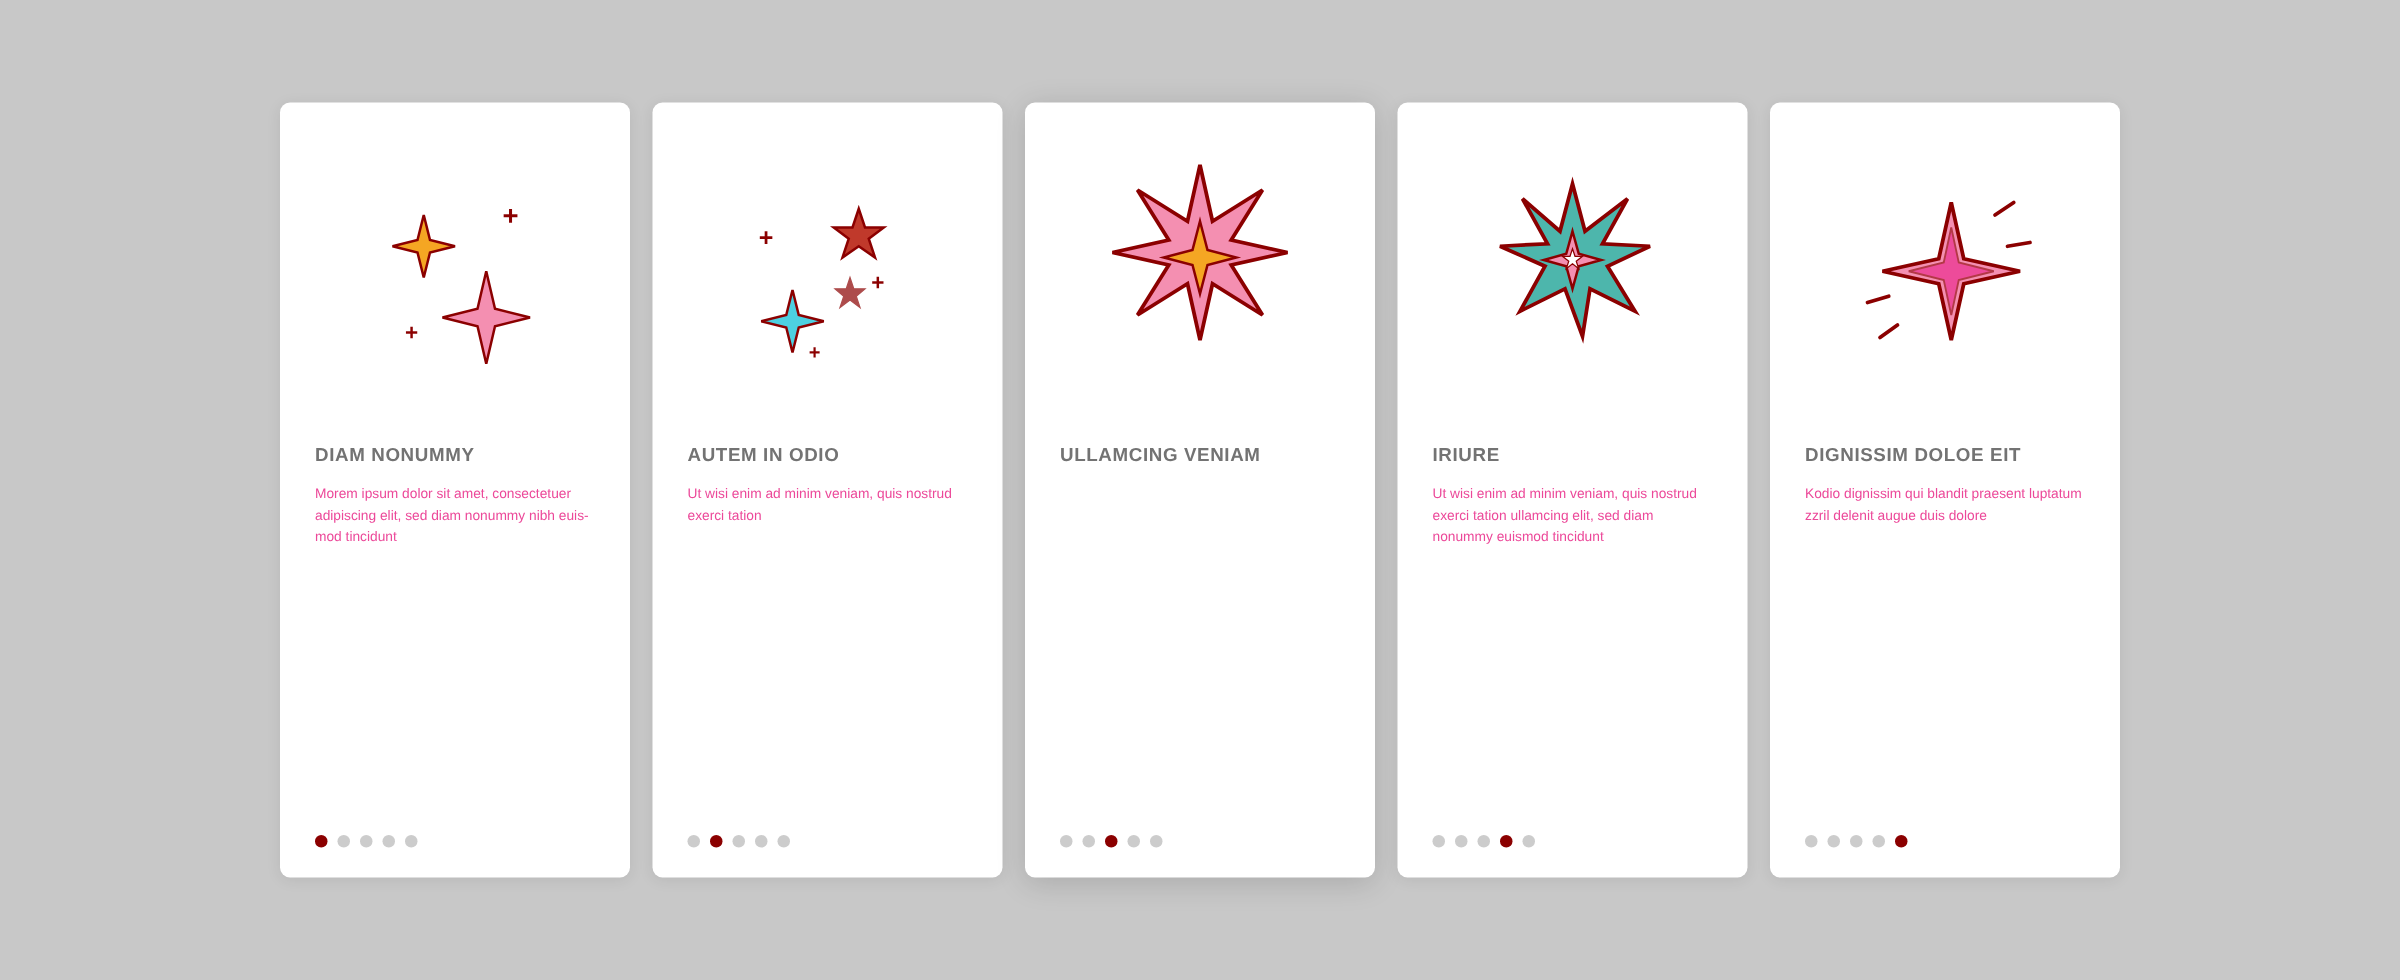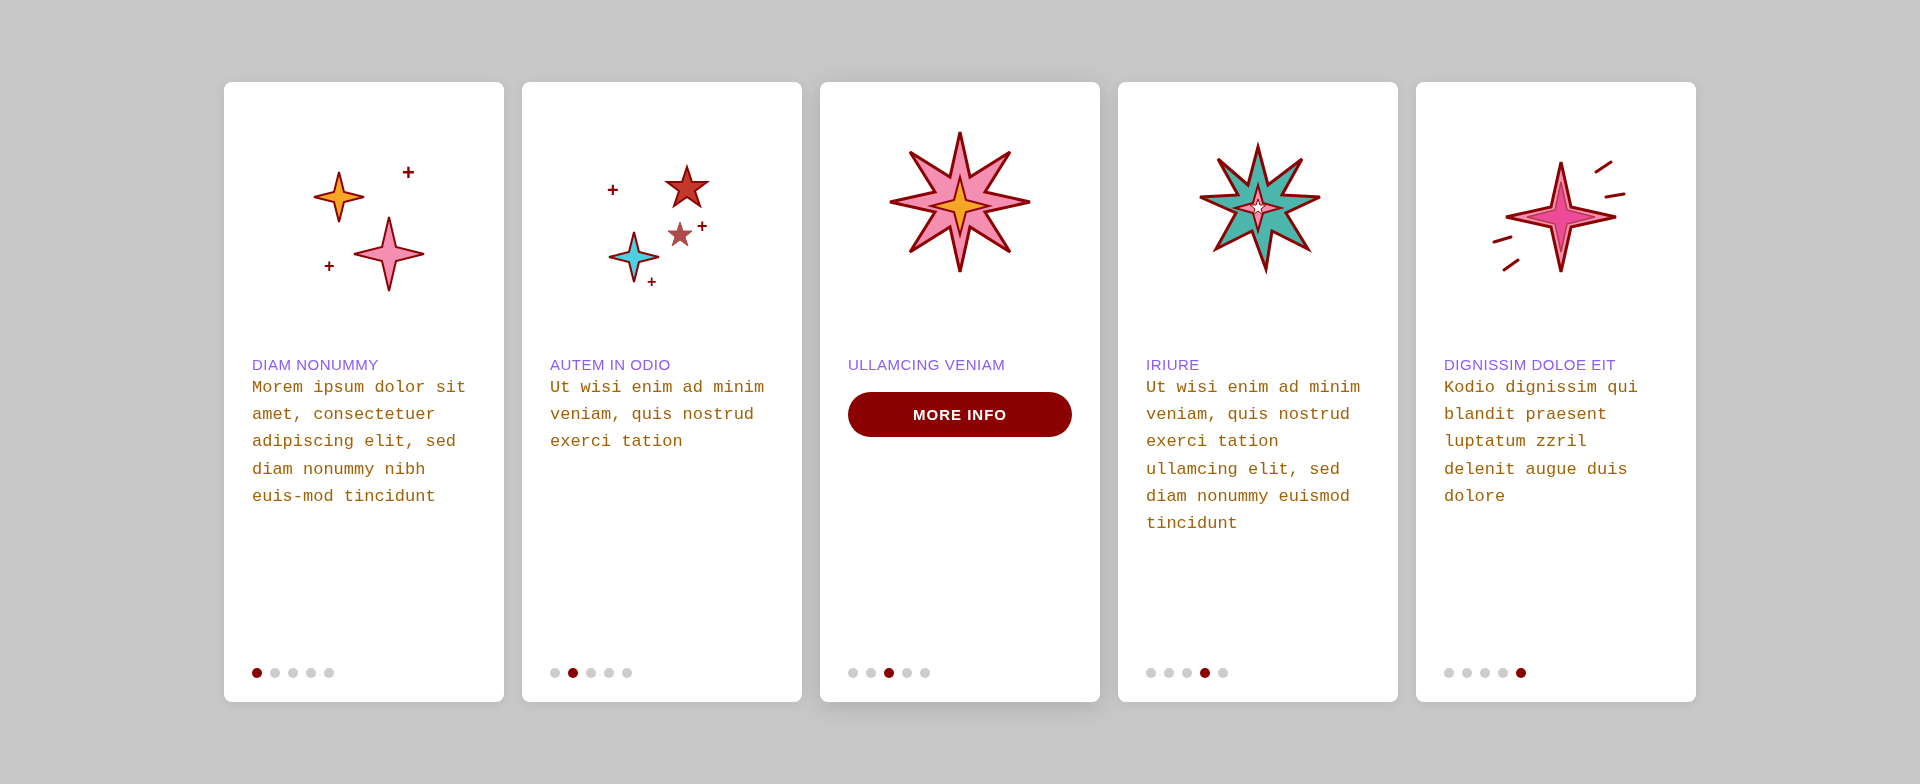--- a/index.html
+++ b/index.html
@@ -41,34 +41,33 @@
     .card-icon-area {
       width: 100%;
       height: 220px;
       display: flex;
       justify-content: center;
       align-items: center;
       margin-bottom: 24px;
     }
 
     .card-title {
-      color: #8b5cf6;
-      font-weight: 400;
+      color: #737373;
+      font-weight: 700;
       font-size: 15px;
       letter-spacing: 0.5px;
       text-transform: uppercase;
-      margin-bottom: 1px;
+      margin-bottom: 14px;
     }
 
     .card-body {
-      color: #a16207;
-      font-size: 17px;
+      color: #ec4899;
+      font-size: 11px;
       line-height: 1.6;
       flex: 1;
-      font-family: Liberation Mono, monospace;
     }
 
     .more-info-btn {
       display: block;
       width: 100%;
       background: #8b0000;
       color: #fff;
       border: none;
       border-radius: 30px;
       padding: 14px 0;
@@ -165,21 +164,20 @@
     <div class="card-icon-area">
 
       <svg width="180" height="200" viewBox="0 0 180 200">
 
         <path d="M90,10 L100,55 L140,30 L115,70 L160,80 L115,90 L140,130 L100,105 L90,150 L80,105 L40,130 L65,90 L20,80 L65,70 L40,30 L80,55 Z" fill="#f48fb1" stroke="#8b0000" stroke-width="3"></path>
 
         <path d="M90,55 L96,78 L119,84 L96,90 L90,113 L84,90 L61,84 L84,78 Z" fill="#f5a623" stroke="#8b0000" stroke-width="2"></path>
       </svg>
     </div>
     <div class="card-title">ULLAMCING VENIAM</div>
-    <button class="more-info-btn">MORE INFO</button>
     <div class="dots">
       <div class="dot"></div>
       <div class="dot"></div>
       <div class="dot active"></div>
       <div class="dot"></div>
       <div class="dot"></div>
     </div>
   </div>
 
   <div class="card">

